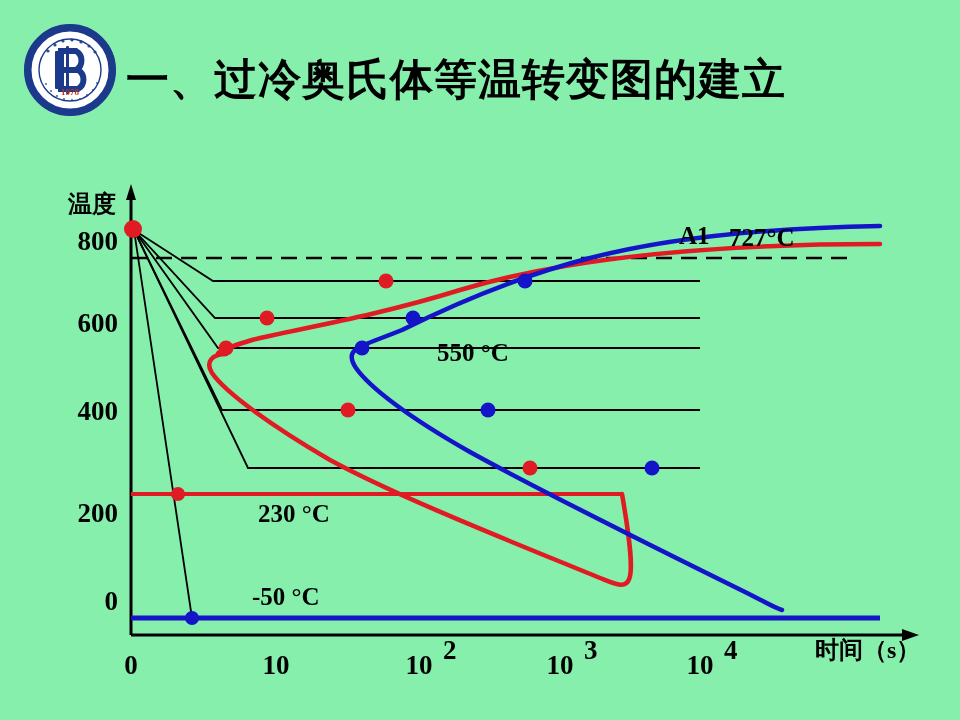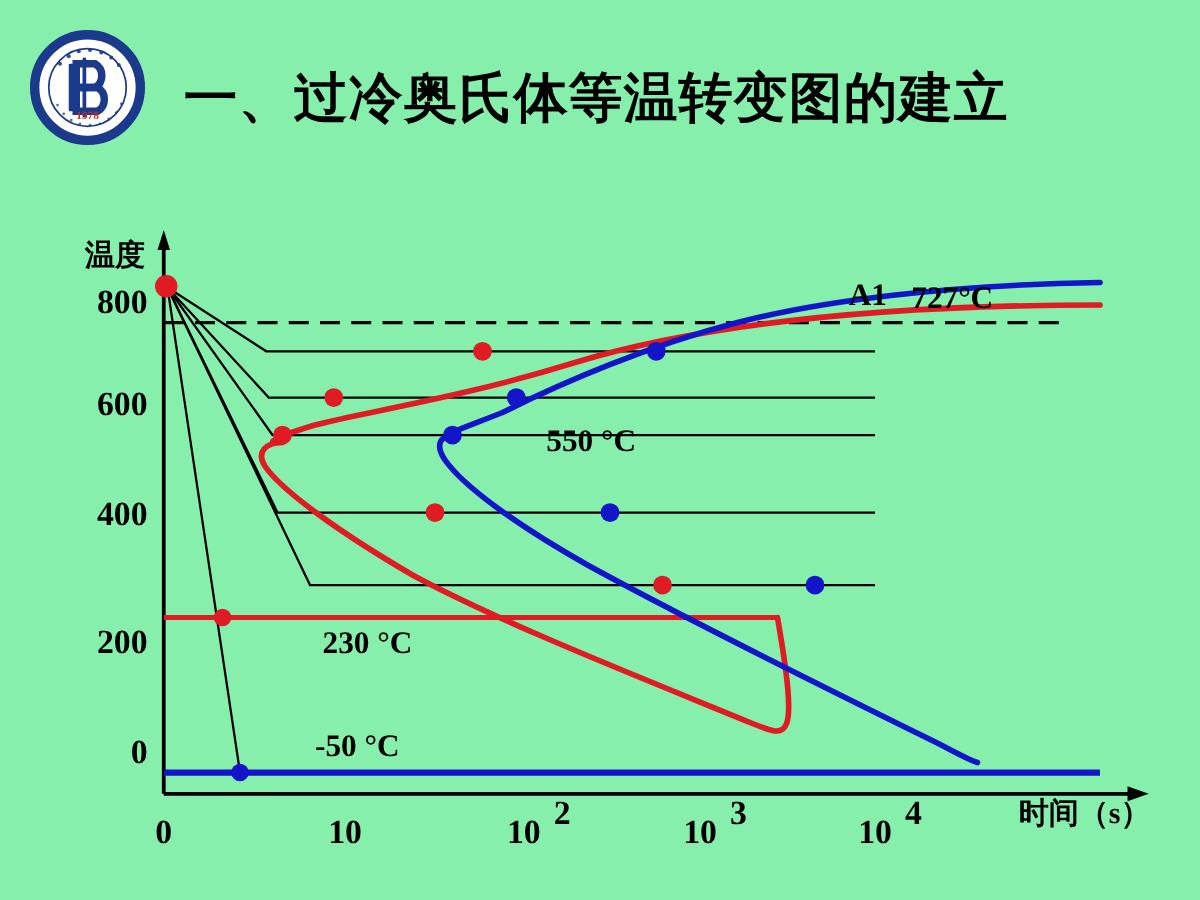--- a/index.html
+++ b/index.html
@@ -37,21 +37,20 @@
     position: absolute;
     left: 126px;
     top: 58px;
     font-family: "Liberation Serif", "DejaVu Serif", serif;
     font-size: 43px;
     font-weight: 700;
     letter-spacing: 1px;
     color: #000000;
     white-space: nowrap;
     line-height: 1;
-    margin-left: 21px;
   }
 
   
   #chart {
     position: absolute;
     left: 0;
     top: 140px;
     width: 824px;
     height: 580px;
     text-align: right;

